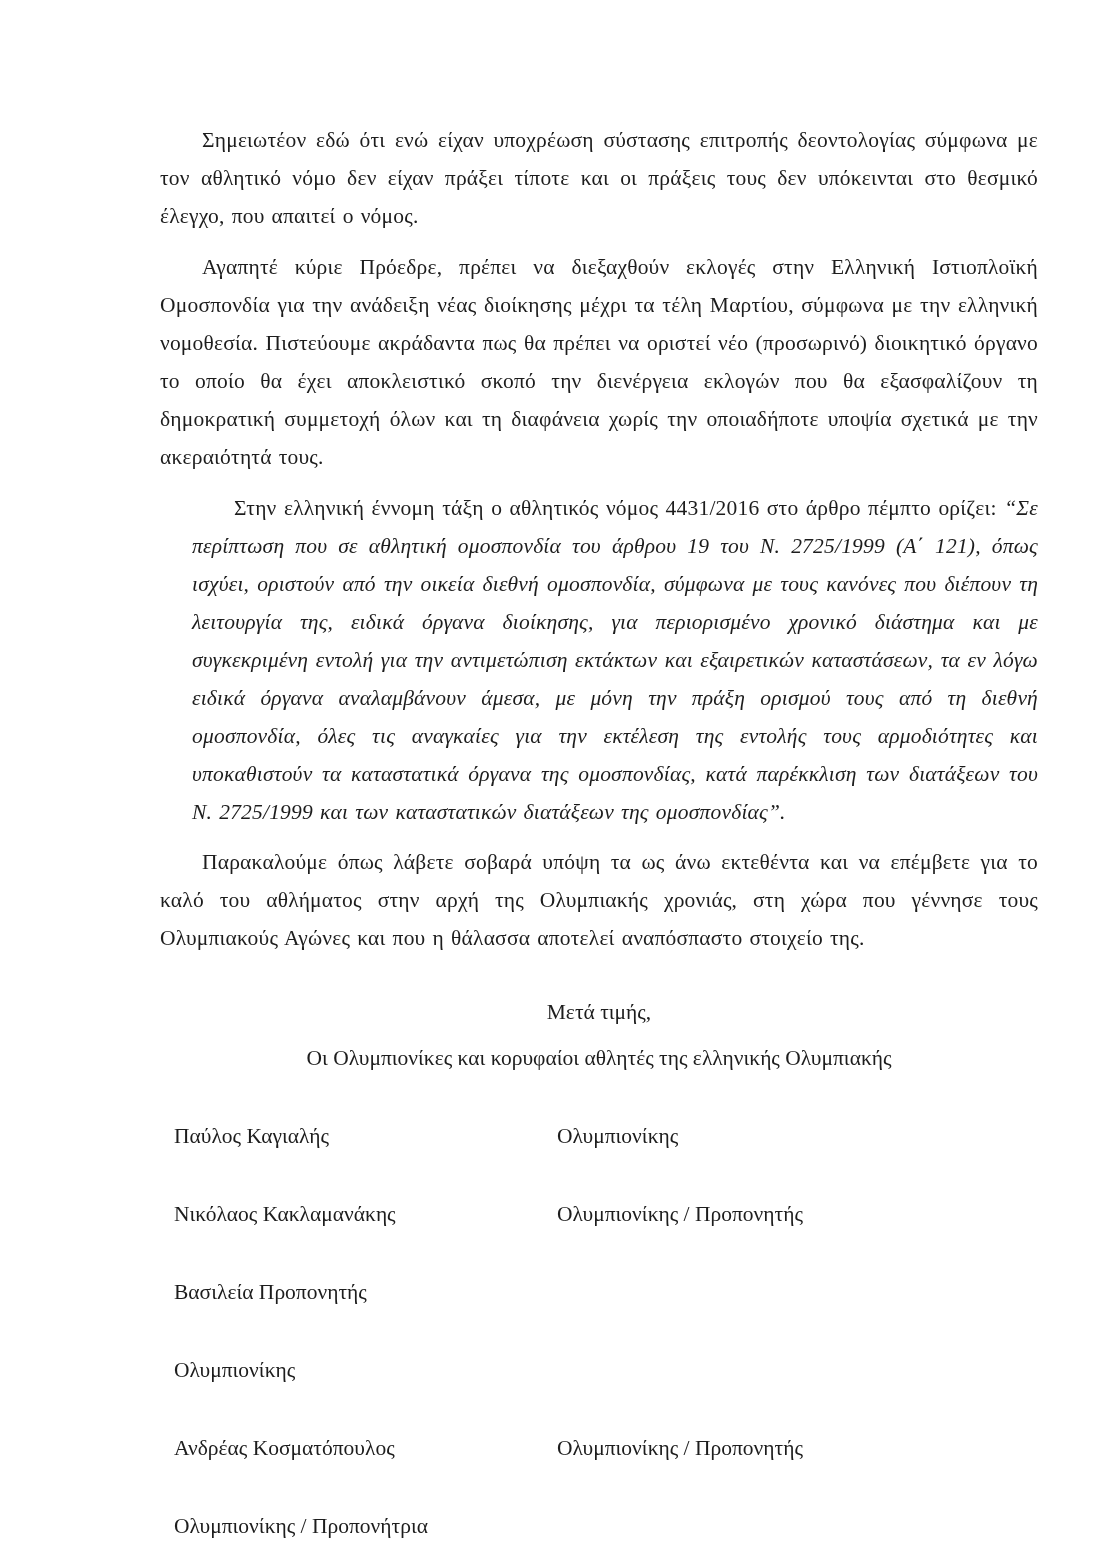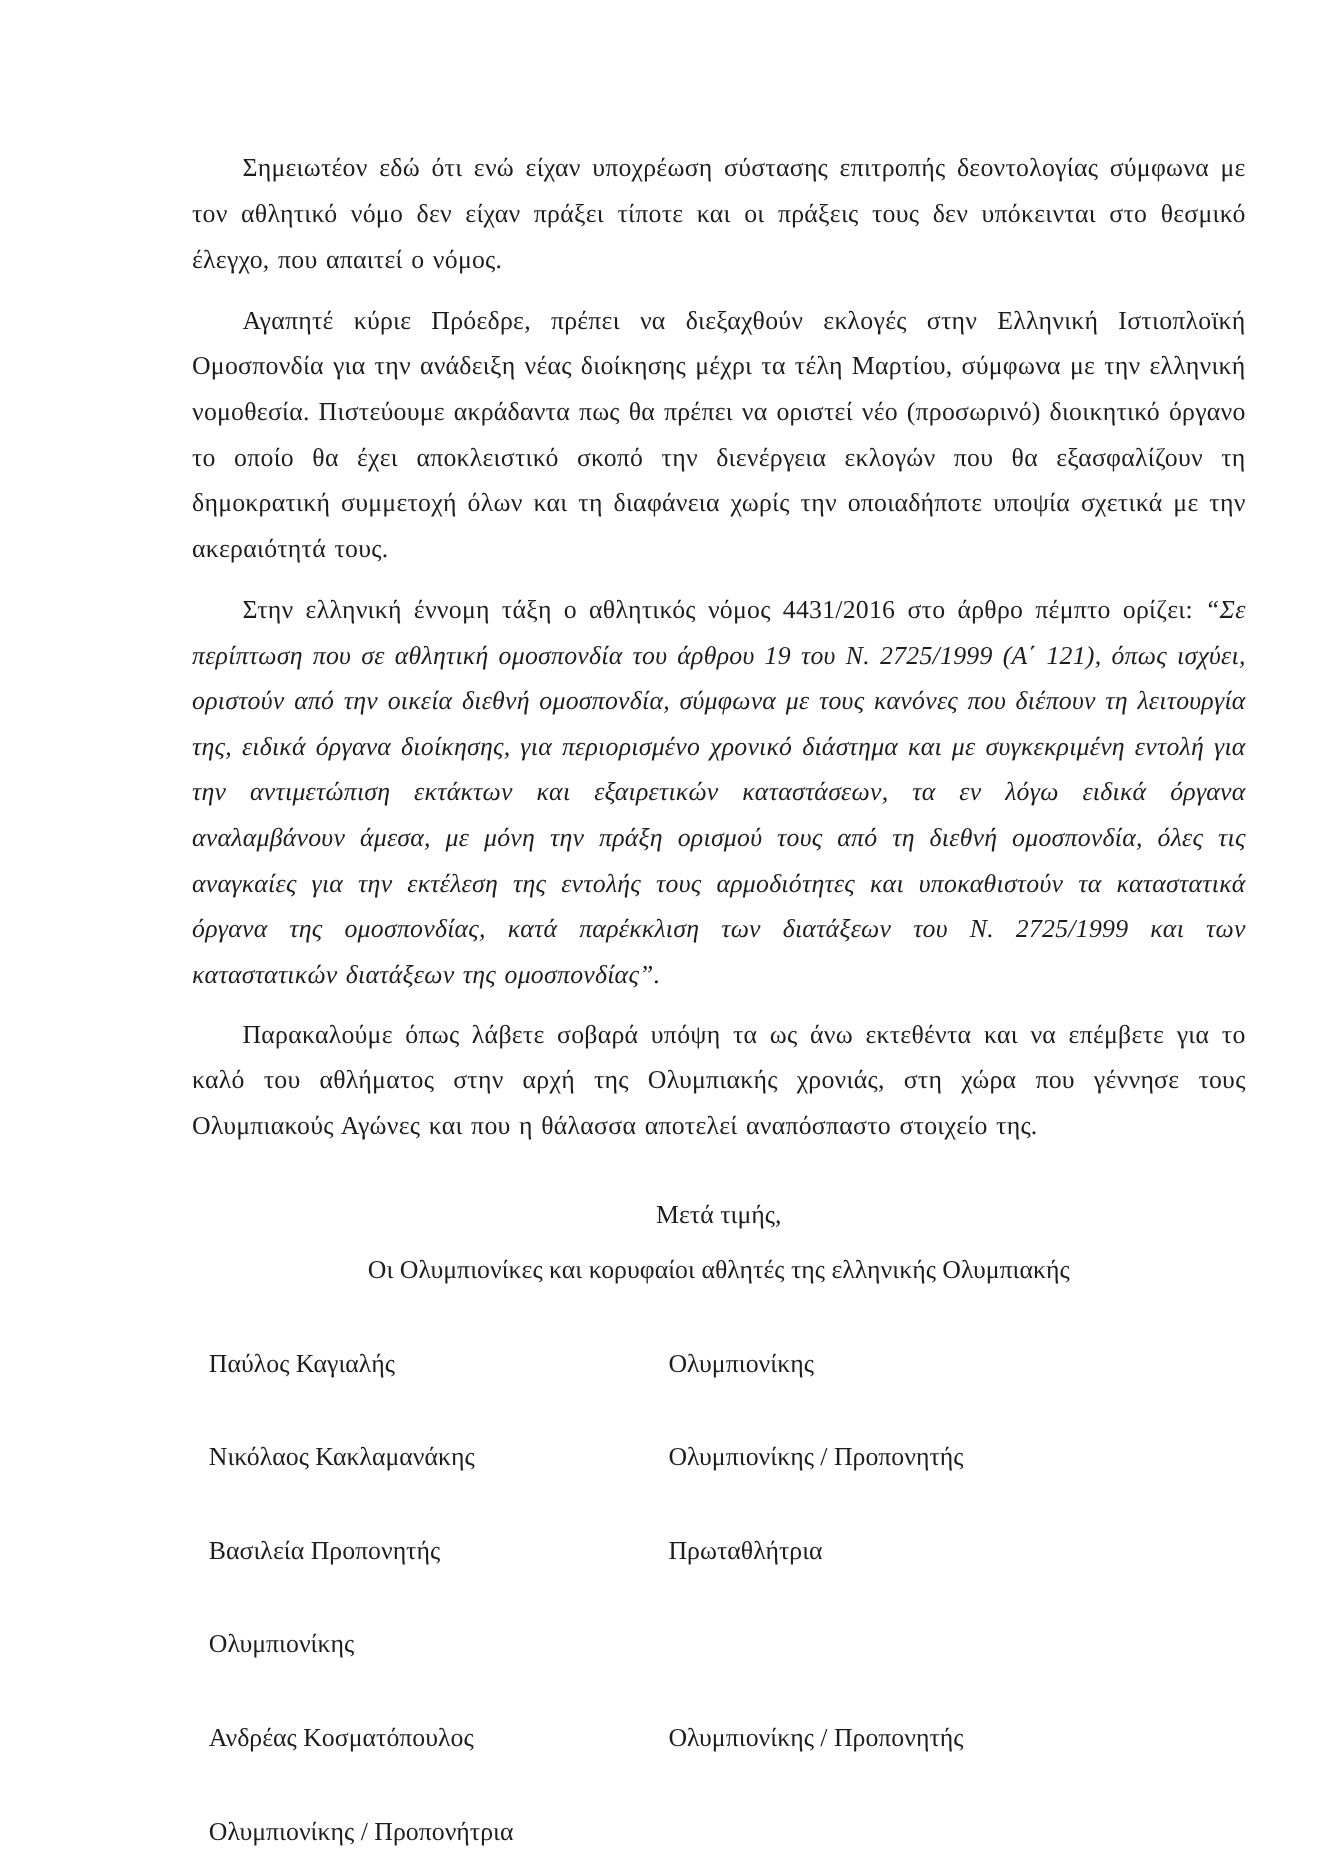--- a/index.html
+++ b/index.html
@@ -22,21 +22,21 @@
   }
   .para {
     font-size: 21.5px;
     line-height: 38px;
     text-align: justify;
     text-indent: 42px;
     margin-bottom: 13px;
     letter-spacing: 0.2px;
     word-spacing: 1.5px;
   }
-  .para.legal { margin-bottom: 12px; }
+  .para.legal { margin-bottom: 12px; margin-left: 32px; }
   .legal-quote { font-style: italic; }
   .closing-salutation {
     font-size: 21.5px;
     line-height: 38px;
     text-align: center;
     margin-top: 36px;
   }
   .closing-signature-line {
     font-size: 21.5px;
     line-height: 38px;
@@ -86,21 +86,20 @@
       <span class="sig-title">Ολυμπιονίκης</span>
     </div>
 
     <div class="sig-row">
       <span class="sig-name">Νικόλαος Κακλαμανάκης</span>
       <span class="sig-title">Ολυμπιονίκης / Προπονητής</span>
     </div>
 
     <div class="sig-row">
       <span class="sig-name">Βασιλεία Προπονητής</span>
-      <span class="sig-title">Πρωταθλήτρια</span>
     </div>
 
     <div class="sig-row">
       <span class="sig-title">Ολυμπιονίκης</span>
     </div>
 
     <div class="sig-row">
       <span class="sig-name">Ανδρέας Κοσματόπουλος</span>
       <span class="sig-title">Ολυμπιονίκης / Προπονητής</span>
     </div>

